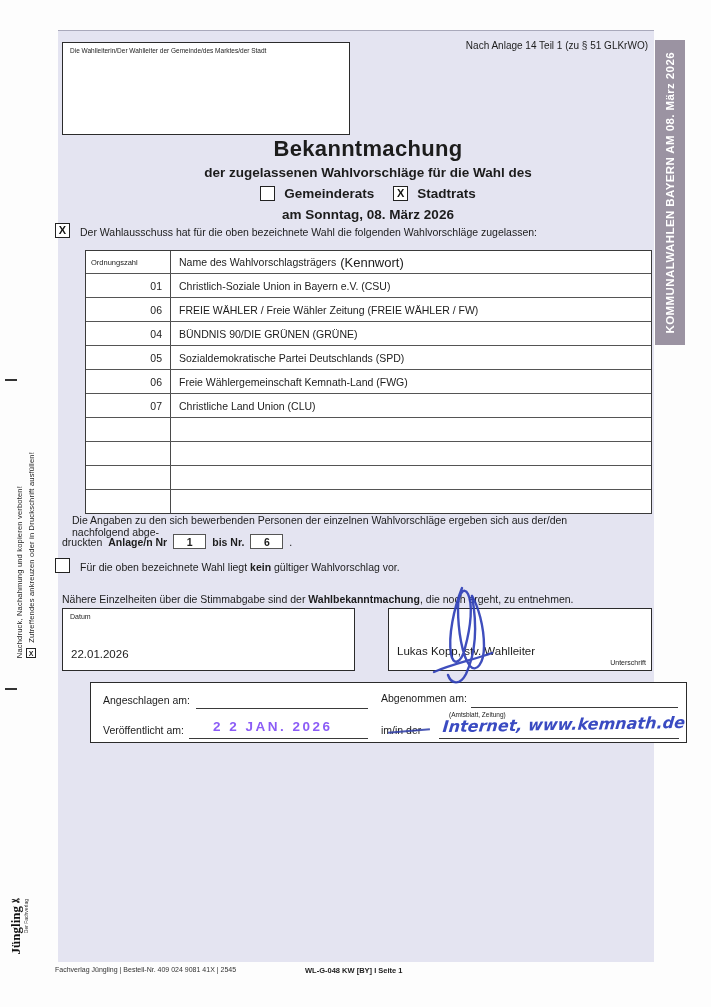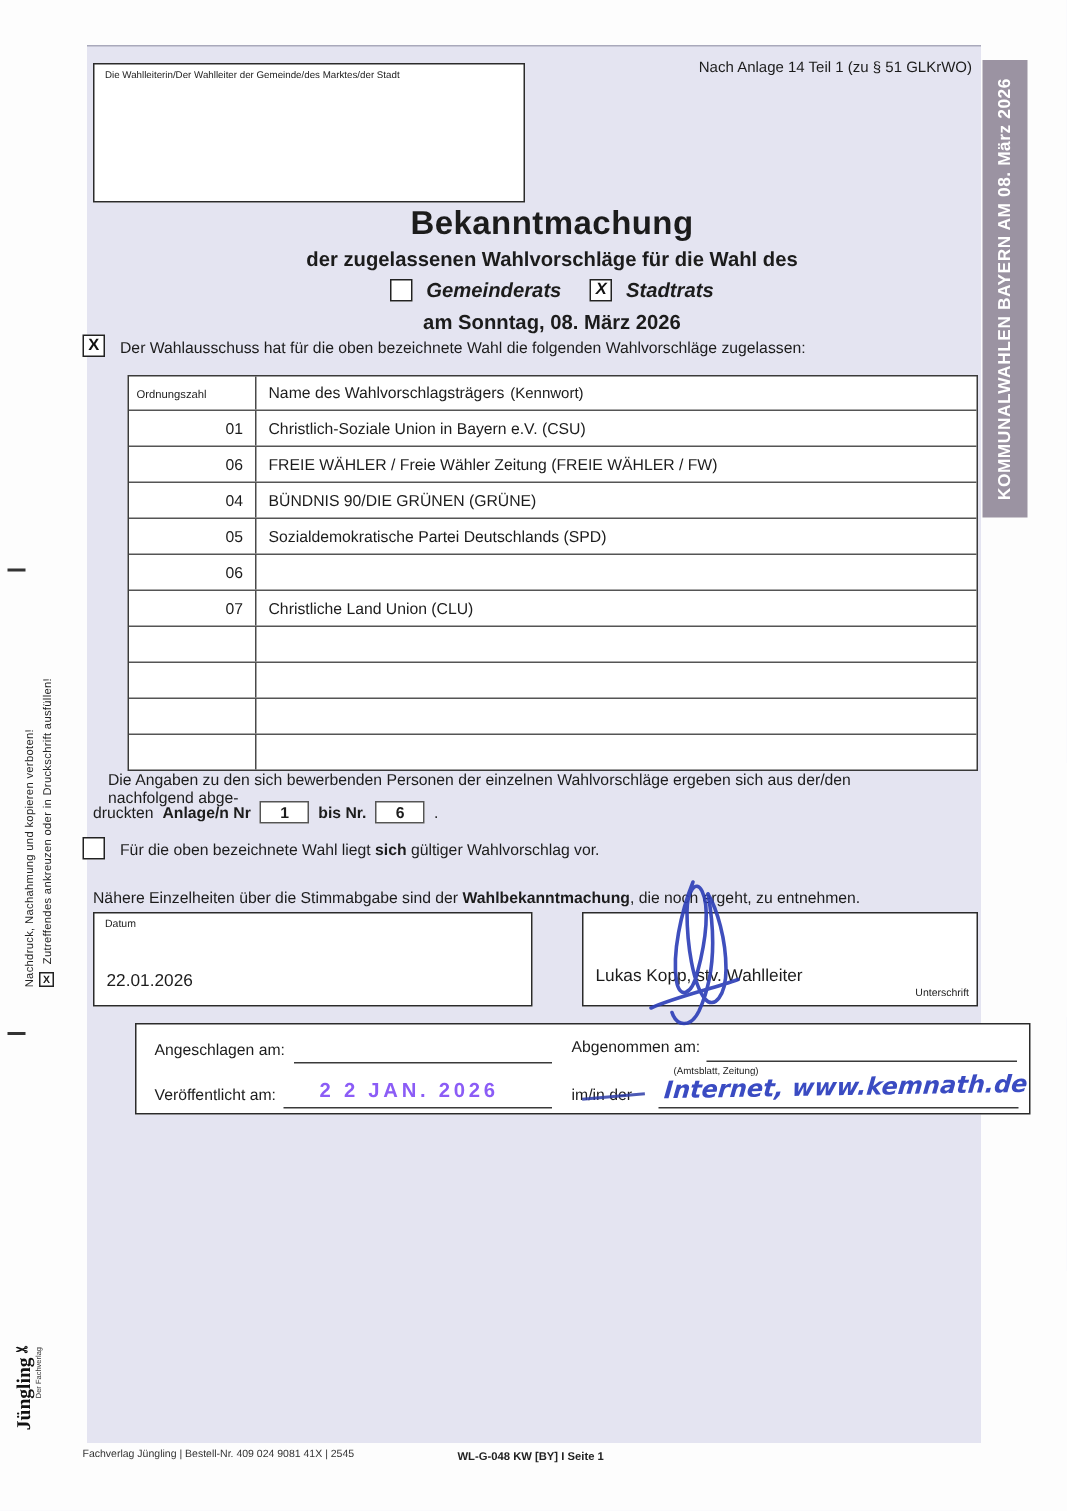--- a/index.html
+++ b/index.html
@@ -24,32 +24,32 @@
   .band {
     left: 655px; top: 40px; width: 30px; height: 305px;
     background: #9b93a2; display: flex; align-items: center; justify-content: center;
   }
   .band .vtext { color: #fff; font-weight: 700; font-size: 11.5px; letter-spacing: .4px; }
   .ref { font-size: 10px; text-align: right; }
   .addr-label { font-size: 6.5px; color: #222; }
   .addr-lines { font-size: 13px; line-height: 1.3; margin-top: 4px; }
   .h1 { font-size: 22px; font-weight: 700; letter-spacing: .3px; }
   .h2 { font-size: 13.5px; font-weight: 700; margin-top: 3px; }
-  .optrow { display: flex; align-items: center; justify-content: center; gap: 9px; margin-top: 6px; font-size: 13.5px; font-weight: 700; font-style: italic; }
+  .optrow { display: flex; align-items: center; justify-content: center; gap: 9px; margin-top: 6px; font-size: 13.5px; font-weight: 700; }
   .h3 { font-size: 13.5px; font-weight: 700; margin-top: 6px; }
   .small { font-size: 10.5px; }
   .tbl { left: 85px; top: 250px; width: 567px; border: 1.3px solid #3a3a3a; background:#fff; }
   .trow { display: grid; grid-template-columns: 85px 1fr; height: 24px; }
   .trow.head { height: 22px; }
   .trow + .trow { border-top: 1px solid #555; }
   .c1 { border-right: 1px solid #4a4a4a; display:flex; align-items:center; }
   .c1.num { justify-content: flex-end; padding-right: 8px; font-size: 10.5px; }
   .c1.hdr { font-size: 7.5px; padding-left: 5px; color:#222; }
   .c2 { display:flex; align-items:center; padding-left: 8px; font-size: 10.5px; gap:4px; }
-  .c2 .note { font-size: 10px; }
+  .c2 .note { font-size: 13px; }
   .valbox { width: 33px; height: 15px; background:#fff; border:1px solid #555; display:inline-flex; align-items:center; justify-content:center; font-weight:700; font-size:10.5px; }
   .flexrow { display:flex; align-items:center; gap:6px; }
   .lbl7 { font-size: 7px; color:#222; }
   .uline { border-bottom: 1px solid #3a3a3a; height: 1px; }
   .stamp { color:#8b5cf6; font-weight:700; font-size:13.5px; letter-spacing:2.5px; }
   .hand { color:#3a4bc2; font-size:16px; font-style:italic; font-weight:600; transform: skewX(-6deg) rotate(-1deg); font-family:"DejaVu Sans", sans-serif; }
   .strike { background:#2e3da8; height:2px; transform: rotate(-5deg); opacity:.85; }
   .vnote { font-size: 7.5px; color:#222; letter-spacing:.2px; }
   .margin-cb { width: 10px; height: 10px; background:#fff; border:1.2px solid #222; display:flex; align-items:center; justify-content:center; font-size:7px; font-weight:700; }
   .regmark { width: 12px; height: 2px; background:#333; }
@@ -110,20 +110,21 @@
     <div class="trow">
       <div class="c1 num">04</div>
       <div class="c2">BÜNDNIS 90/DIE GRÜNEN (GRÜNE)</div>
     </div>
     <div class="trow">
       <div class="c1 num">05</div>
       <div class="c2">Sozialdemokratische Partei Deutschlands (SPD)</div>
     </div>
     <div class="trow">
       <div class="c1 num">06</div>
+      <div class="c2">Freie Wählergemeinschaft Kemnath-Land (FWG)</div>
     </div>
     <div class="trow">
       <div class="c1 num">07</div>
       <div class="c2">Christliche Land Union (CLU)</div>
     </div>
     <div class="trow">
       <div class="c1 num"></div>
       <div class="c2"></div>
     </div>
     <div class="trow">
@@ -145,21 +146,21 @@
     <span>druckten</span>
     <b>Anlage/n Nr</b>
     <span class="valbox">1</span>
     <b>bis Nr.</b>
     <span class="valbox">6</span>
     <span>.</span>
   </div>
 
   <div class="abs cb" style="left:55px; top:558px;"></div>
   <div class="abs small" style="left:80px; top:561px; width:520px;">
-    <span>Für die oben bezeichnete Wahl liegt </span><b>sich</b><span> gültiger Wahlvorschlag vor.</span>
+    <span>Für die oben bezeichnete Wahl liegt </span><b>kein</b><span> gültiger Wahlvorschlag vor.</span>
   </div>
 
   <div class="abs small" style="left:62px; top:593px; width:590px;">
     <span>Nähere Einzelheiten über die Stimmabgabe sind der </span><b>Wahlbekanntmachung</b><span>, die noch ergeht, zu entnehmen.</span>
   </div>
 
   <div class="abs whitebox" style="left:62px; top:608px; width:293px; height:63px; padding:4px 7px;">
     <div class="lbl7">Datum</div>
     <div style="position:absolute; left:8px; bottom:10px; font-size:11.5px;">22.01.2026</div>
   </div>

